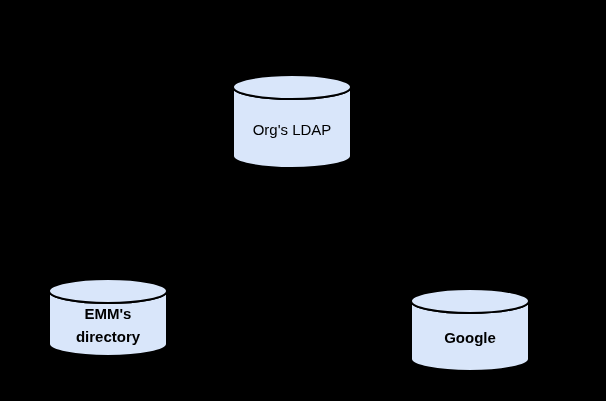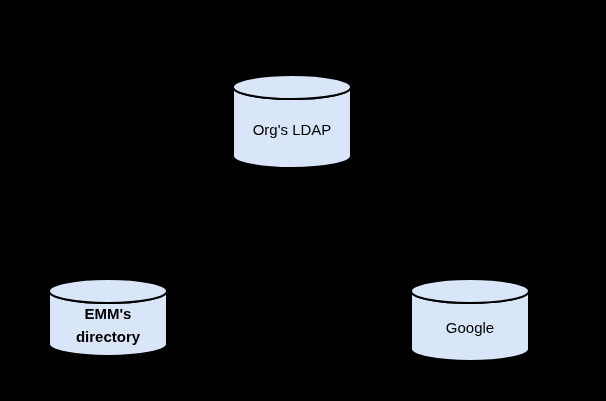--- a/index.html
+++ b/index.html
@@ -19,21 +19,21 @@
     display: flex; flex-direction: column;
     align-items: center; justify-content: center;
     padding-top: 15px;
     font-size: 15px; line-height: 23px;
     color: #000000; text-align: center;
     white-space: nowrap;
   }
   
   .node-ldap   { left: 232px; top: 74px;  width: 120px; height: 95px; }
   .node-emm    { left: 48px;  top: 278px; width: 120px; height: 79px; font-weight: bold; }
-  .node-google { left: 410px; top: 278px; width: 120px; height: 84px; }
+  .node-google { left: 410px; top: 288px; width: 120px; height: 84px; font-weight: bold; }
 </style>
 </head>
 <body>
 
 <div class="diagram">
 
   <div class="node node-ldap">
     <svg width="120" height="95" viewBox="0 0 120 95">
       <path class="cyl-stroke" d="M1,13 V82 A59,12 0 0 0 119,82 V13 A59,12 0 0 1 1,13 Z" fill="#d9e6fa" stroke="#000000"></path>
       <ellipse class="cyl-stroke" cx="60" cy="13" rx="59" ry="12" fill="#d9e6fa" stroke="#000000"></ellipse>

